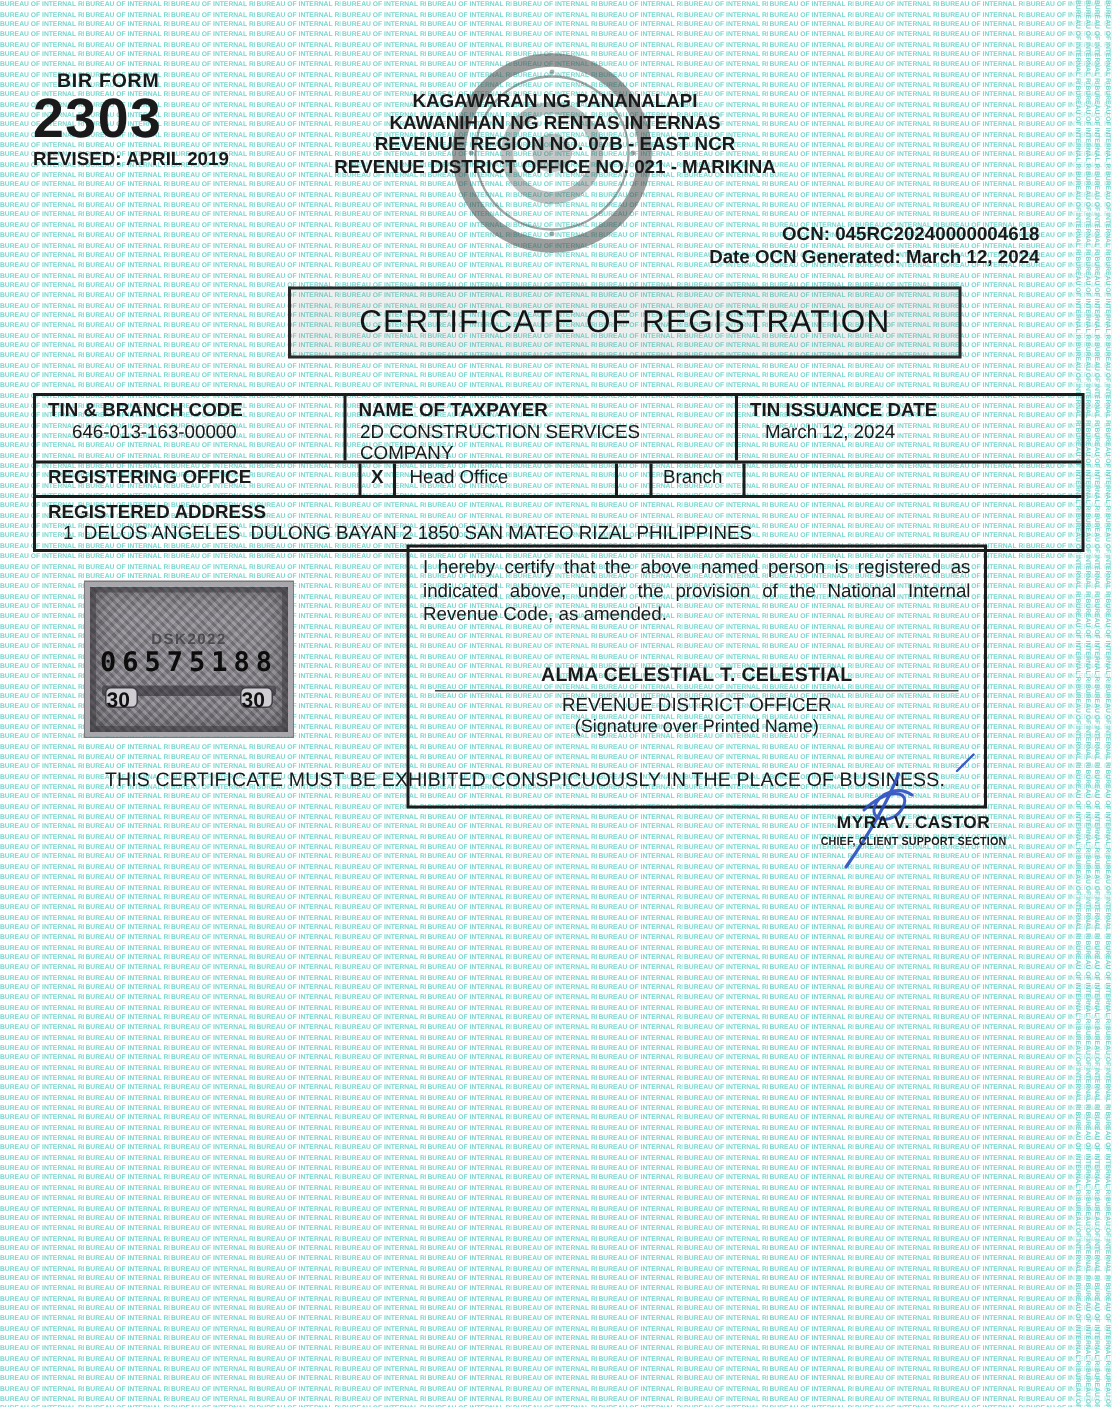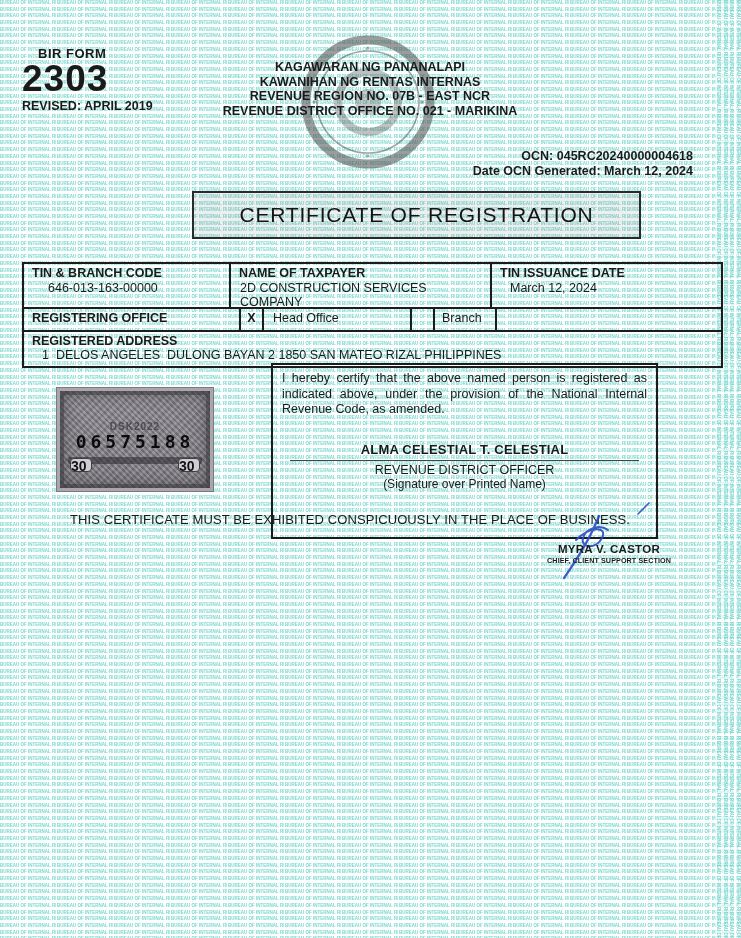--- a/index.html
+++ b/index.html
@@ -62,21 +62,21 @@
   .c-regoff { width:215px; }
   .c-x { width:23px; text-align:center; font-weight:700; }
   .c-ho { width:148px; padding-left:9px; }
   .c-empty { width:23px; }
   .c-br { width:62px; padding-left:7px; }
   .c-fill { flex:1; }
   .r3 { display:block; padding-bottom:4px; }
   .addr-val { padding:0 0 0 18px; white-space:pre; font-size:12.5px; }
   
   .stamp {
-    left:57px; top:388px; width:156px; height:103px;
+    left:57px; top:388px; width:138px; height:103px;
     background:
       repeating-linear-gradient(45deg, rgba(70,68,74,0.35) 0 2px, rgba(160,158,164,0.35) 2px 4px),
       repeating-linear-gradient(-45deg, rgba(90,88,94,0.3) 0 3px, rgba(175,173,178,0.3) 3px 6px),
       linear-gradient(#9b999e,#8a888d);
     border:3px solid #a9a7ac; outline:1px solid #7c7a80;
     box-shadow: inset 0 0 0 4px rgba(60,58,64,0.5), inset 0 0 18px rgba(30,30,34,0.6);
     color:#1b1b1b;
   }
   .stamp .code { position:absolute; left:0; right:0; top:30px; text-align:center;
                  font-size:10px; letter-spacing:1px; color:#4c4b50; font-weight:700; }

